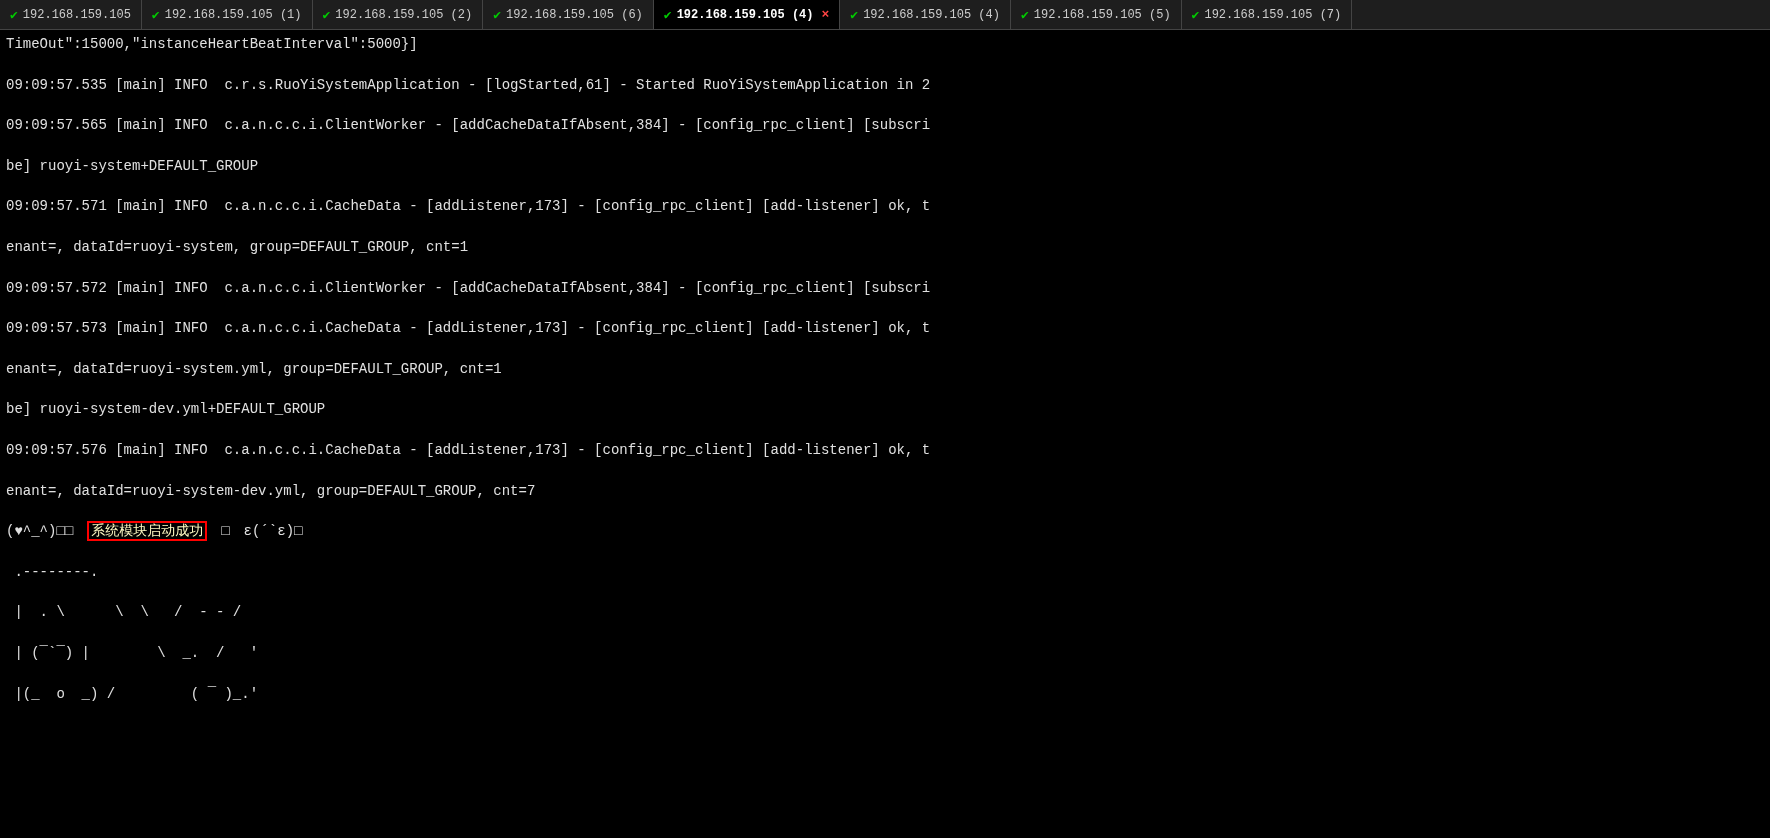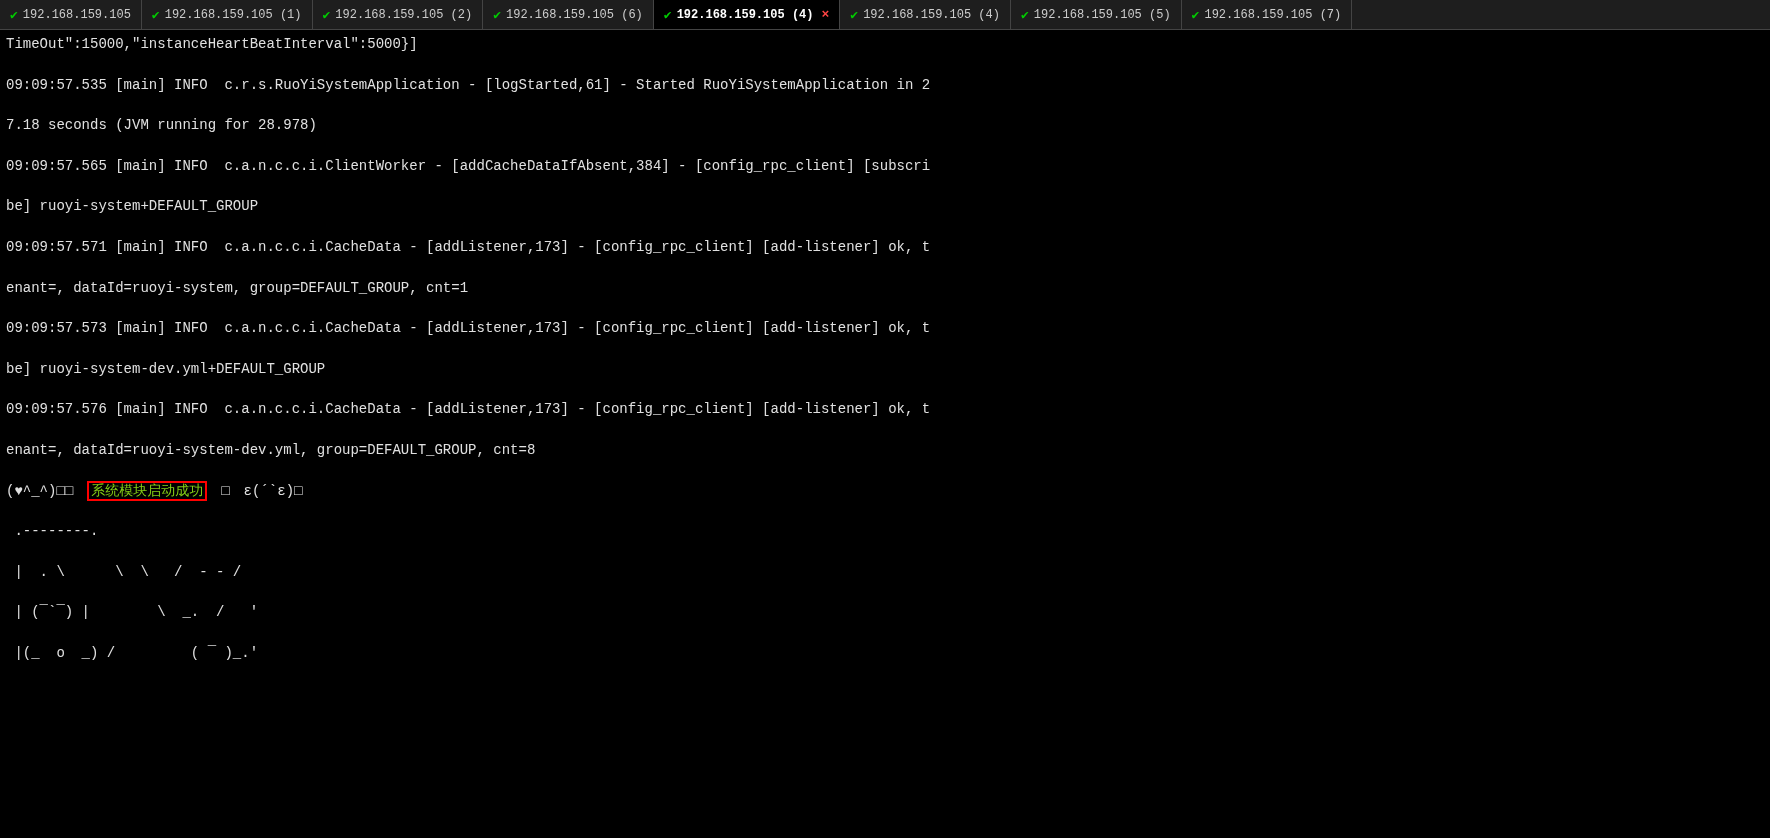--- a/index.html
+++ b/index.html
@@ -56,21 +56,21 @@
       padding: 4px 6px;
       line-height: 1.45;
       white-space: pre;
       font-size: 14px;
       color: #e0e0e0;
     }
 
     .highlight-box {
       display: inline;
       border: 2px solid red;
-      color: #84cc16;
+      color: #fef9c3;
       padding: 0 2px;
     }
 
     .ascii-art {
       color: #e0e0e0;
       font-size: 14px;
     }
 
     .log-line {
       display: block;
@@ -110,29 +110,30 @@
       <span>192.168.159.105 (5)</span>
     </div>
     <div class="tab">
       <span class="check-icon">✔</span>
       <span>192.168.159.105 (7)</span>
     </div>
   </div>
 
 <div id="terminal"><span class="log-line">TimeOut":15000,"instanceHeartBeatInterval":5000}]</span>
 <span class="log-line">09:09:57.535 [main] INFO  c.r.s.RuoYiSystemApplication - [logStarted,61] - Started RuoYiSystemApplication in 2</span>
-<span class="log-line">7.18 seconds (JVM running for 28.978)</span>
 <span class="log-line">09:09:57.565 [main] INFO  c.a.n.c.c.i.ClientWorker - [addCacheDataIfAbsent,384] - [config_rpc_client] [subscri</span>
 <span class="log-line">be] ruoyi-system+DEFAULT_GROUP</span>
 <span class="log-line">09:09:57.571 [main] INFO  c.a.n.c.c.i.CacheData - [addListener,173] - [config_rpc_client] [add-listener] ok, t</span>
 <span class="log-line">enant=, dataId=ruoyi-system, group=DEFAULT_GROUP, cnt=1</span>
+<span class="log-line">09:09:57.572 [main] INFO  c.a.n.c.c.i.ClientWorker - [addCacheDataIfAbsent,384] - [config_rpc_client] [subscri</span>
 <span class="log-line">09:09:57.573 [main] INFO  c.a.n.c.c.i.CacheData - [addListener,173] - [config_rpc_client] [add-listener] ok, t</span>
+<span class="log-line">enant=, dataId=ruoyi-system.yml, group=DEFAULT_GROUP, cnt=1</span>
 <span class="log-line">be] ruoyi-system-dev.yml+DEFAULT_GROUP</span>
 <span class="log-line">09:09:57.576 [main] INFO  c.a.n.c.c.i.CacheData - [addListener,173] - [config_rpc_client] [add-listener] ok, t</span>
-<span class="log-line">enant=, dataId=ruoyi-system-dev.yml, group=DEFAULT_GROUP, cnt=8</span>
+<span class="log-line">enant=, dataId=ruoyi-system-dev.yml, group=DEFAULT_GROUP, cnt=7</span>
 <span class="log-line">(♥^_^)□□　<span class="highlight-box">系统模块启动成功</span>　□　ε(´`ε)□</span>
 <span class="log-line ascii-art"> .--------.</span>
 <span class="log-line ascii-art"> |  . \      \  \   /  - - /</span>
 <span class="log-line ascii-art"> | (¯`¯) |        \  _.  /   '</span>
 <span class="log-line ascii-art"> |(_  ο  _) /         ( ¯ )_.'</span>
 
 
 
 
 

